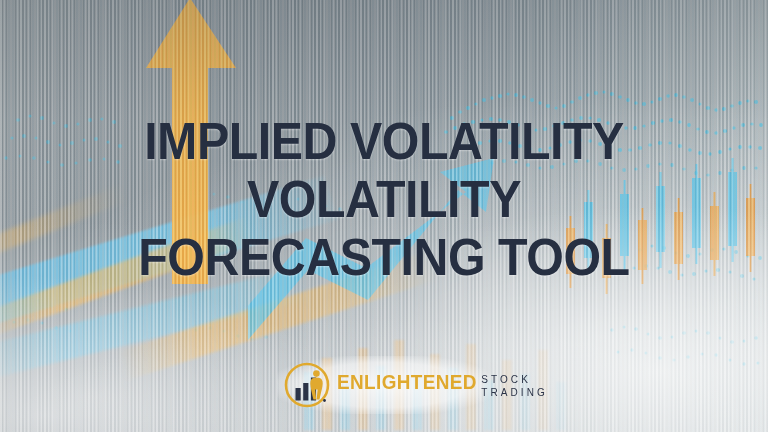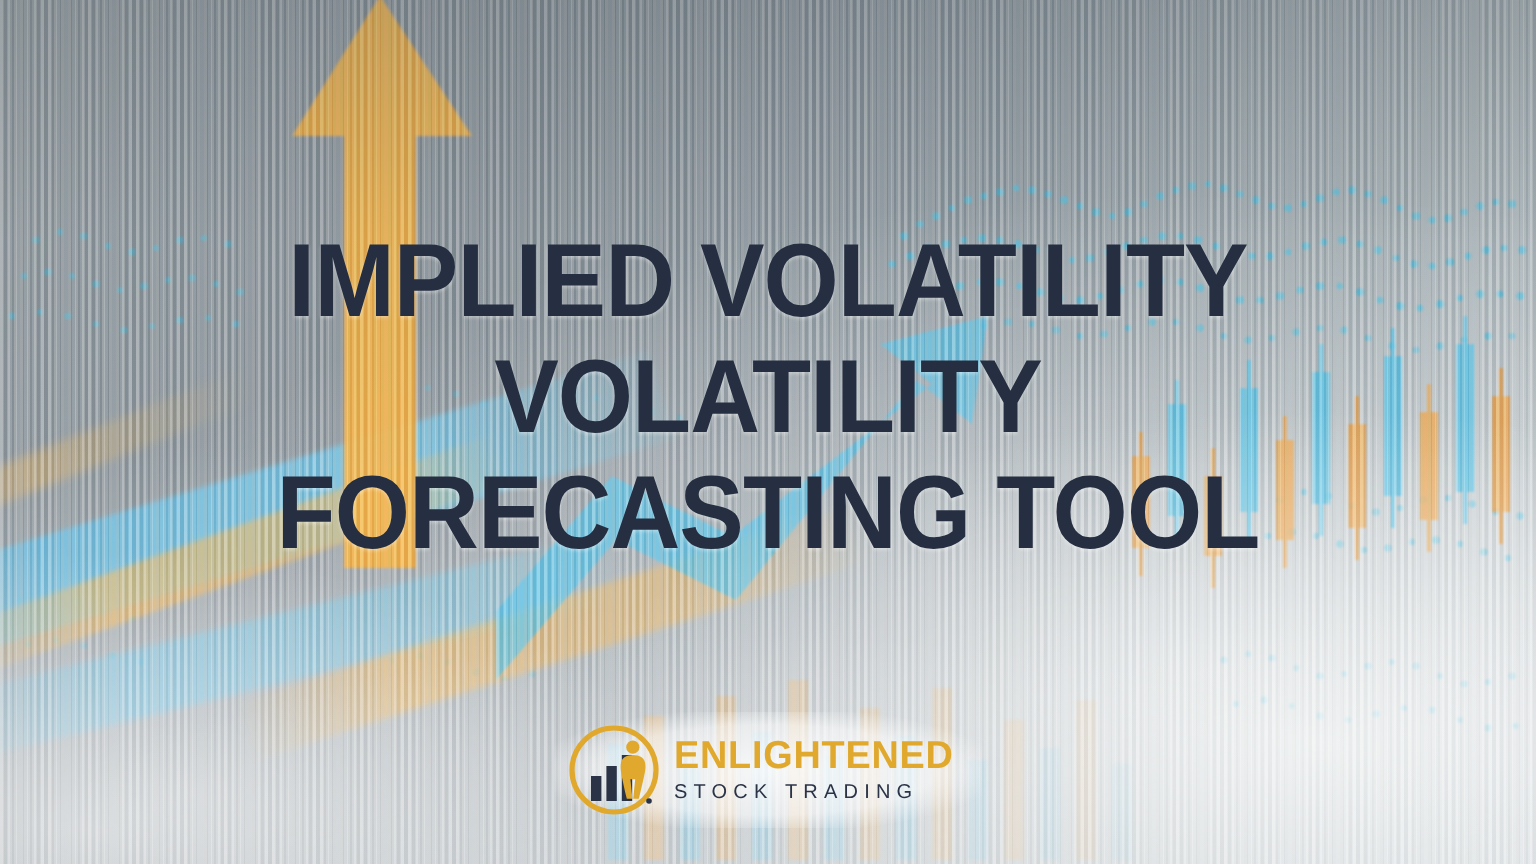--- a/index.html
+++ b/index.html
@@ -145,21 +145,21 @@
     position:absolute;
     left:50%; transform:translateX(-50%);
     top:356px;
     width:214px; height:58px;
     display:flex; align-items:center; justify-content:flex-start;
     background:radial-gradient(ellipse at center, rgba(255,255,255,0.80) 0%, rgba(255,255,255,0.55) 55%, rgba(255,255,255,0) 78%);
     z-index:45;
   }
   .logo-mark { width:48px; height:48px; flex:0 0 48px; margin-left:6px; }
   .logo-mark svg { width:100%; height:100%; display:block; }
-  .logo-text { margin-left:6px; display:flex; flex-direction:column; justify-content:flex-start; }
+  .logo-text { margin-left:6px; display:flex; flex-direction:row; justify-content:flex-start; }
   .logo-name {
     color:#e0a92e;
     font-weight:bold;
     font-size:19.5px;
     line-height:21px;
     letter-spacing:0.4px;
     transform:scaleX(0.97);
     transform-origin:left center;
   }
   .logo-sub {

